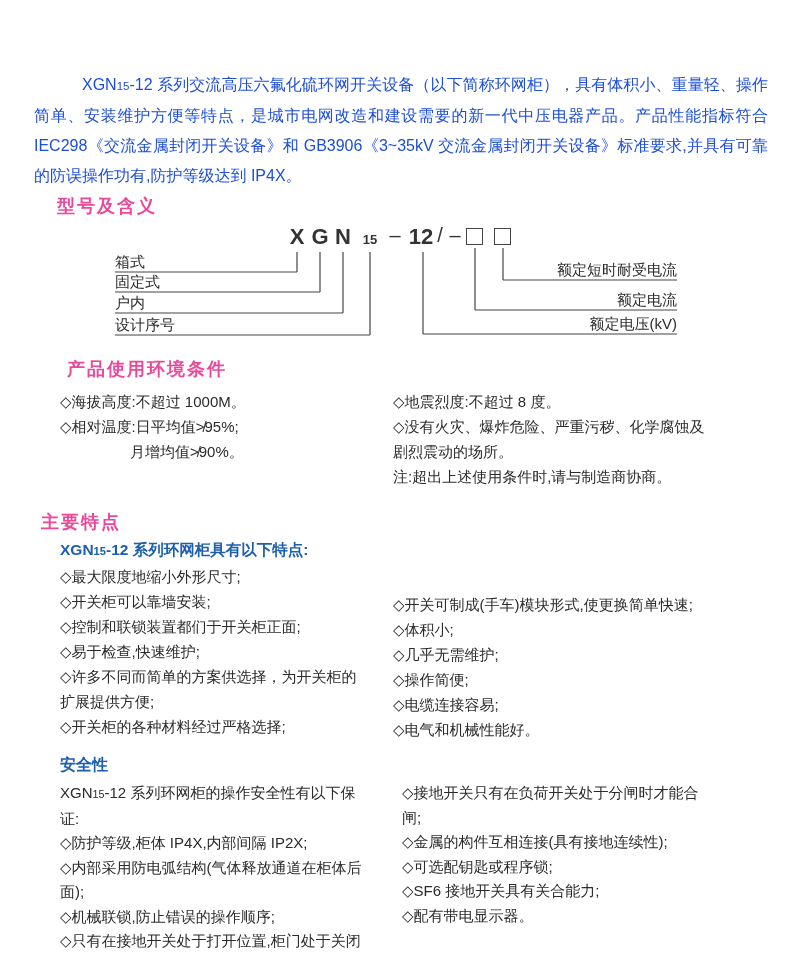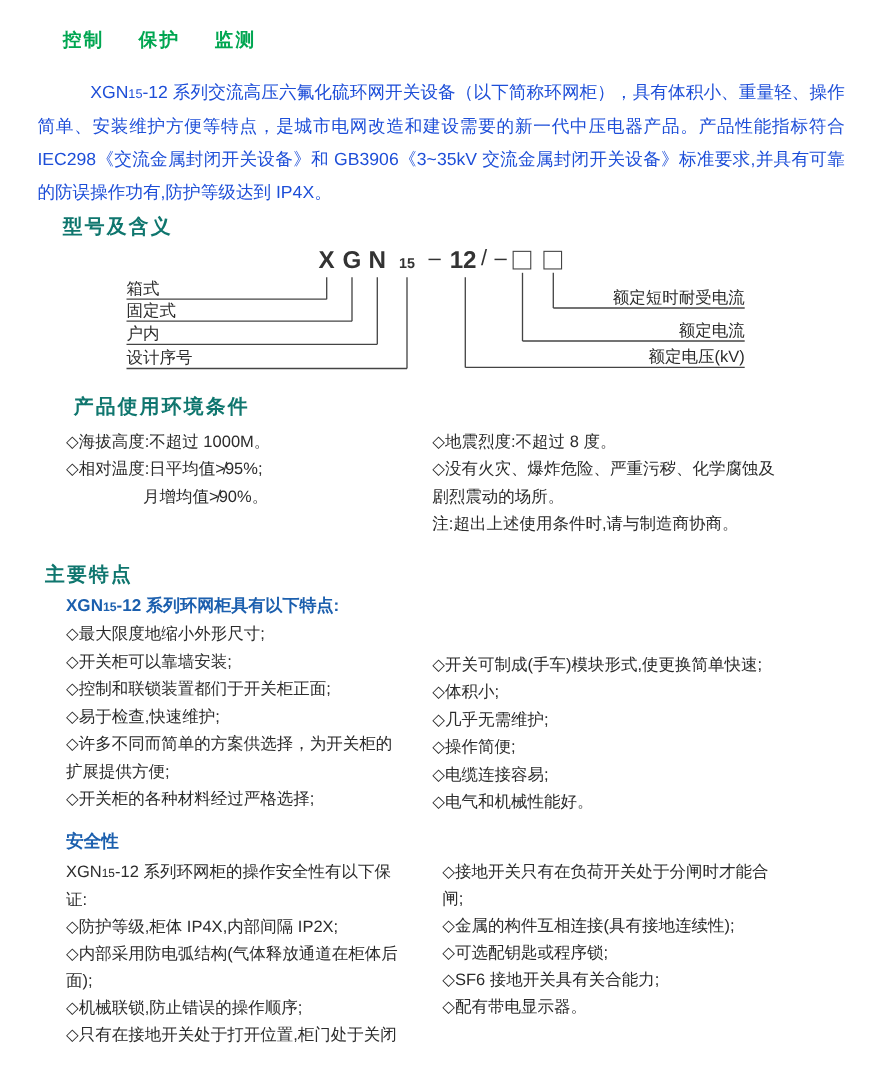--- a/index.html
+++ b/index.html
@@ -8,21 +8,21 @@
 
   
   .header-tabs { position:absolute; left:57px; top:25px; display:flex; gap:31px;
     color:#00a651; font-size:17px; font-weight:700; letter-spacing:2px; }
 
   
   .intro { position:absolute; left:34px; top:70px; width:734px; font-size:16px;
     line-height:30px; text-align:justify; text-indent:3em; color:#1d4ed8; }
   .sub15 { font-size:0.72em; }
 
-  h2.green { position:absolute; color:#0f766e; font-size:18px; font-weight:700; letter-spacing:2px; }
+  h2.green { position:absolute; color:#ec4899; font-size:18px; font-weight:700; letter-spacing:2px; }
   .h-model { left:57px; top:194px; }
   .h-env   { left:57px; top:357px;margin-left:10px; }
   .h-feat  { left:41px; top:510px; }
 
   
   .diagram { position:absolute; left:110px; top:220px; width:580px; height:130px; font-size:15px; color:#2b2b2b; }
   .diagram svg { position:absolute; left:0; top:0; }
   .code-part { position:absolute; top:4px; transform:translateX(-50%); font-size:22px; font-weight:600; color:#333; }
   .code-part.small { font-size:13px; top:12px; font-weight:700; }
   .code-part.thin  { font-weight:500; font-size:20px; }
@@ -42,25 +42,20 @@
 
   .h-safety { position:absolute; left:60px; top:755px; color:#1b5fae; font-size:16px; font-weight:700; }
   .safe-left  { left:60px;  top:781px; width:308px; line-height:24.5px; }
   .safe-right { left:402px; top:781px; width:310px; line-height:24.5px; }
 </style>
 </head>
 <body>
 
 <div class="page">
 
-  <div class="header-tabs">
-    <span>控制</span>
-    <span>保护</span>
-    <span>监测</span>
-  </div>
 
   <p class="intro"><span>XGN</span><span class="sub15">15</span><span>-12 系列交流高压六氟化硫环网开关设备（以下简称环网柜），具有体积小、重量轻、操作简单、安装维护方便等特点，是城市电网改造和建设需要的新一代中压电器产品。产品性能指标符合 IEC298《交流金属封闭开关设备》和 GB3906《3~35kV 交流金属封闭开关设备》标准要求,并具有可靠的防误操作功有,防护等级达到 IP4X。</span></p>
 
   <h2 class="green h-model">型号及含义</h2>
 
   <div class="diagram">
     <svg width="580" height="130" viewBox="0 0 580 130">
       <g stroke="#444" stroke-width="1.2" fill="none">
         <line x1="187" y1="32" x2="187" y2="52"></line>
           <line x1="5" y1="52" x2="187" y2="52"></line>

